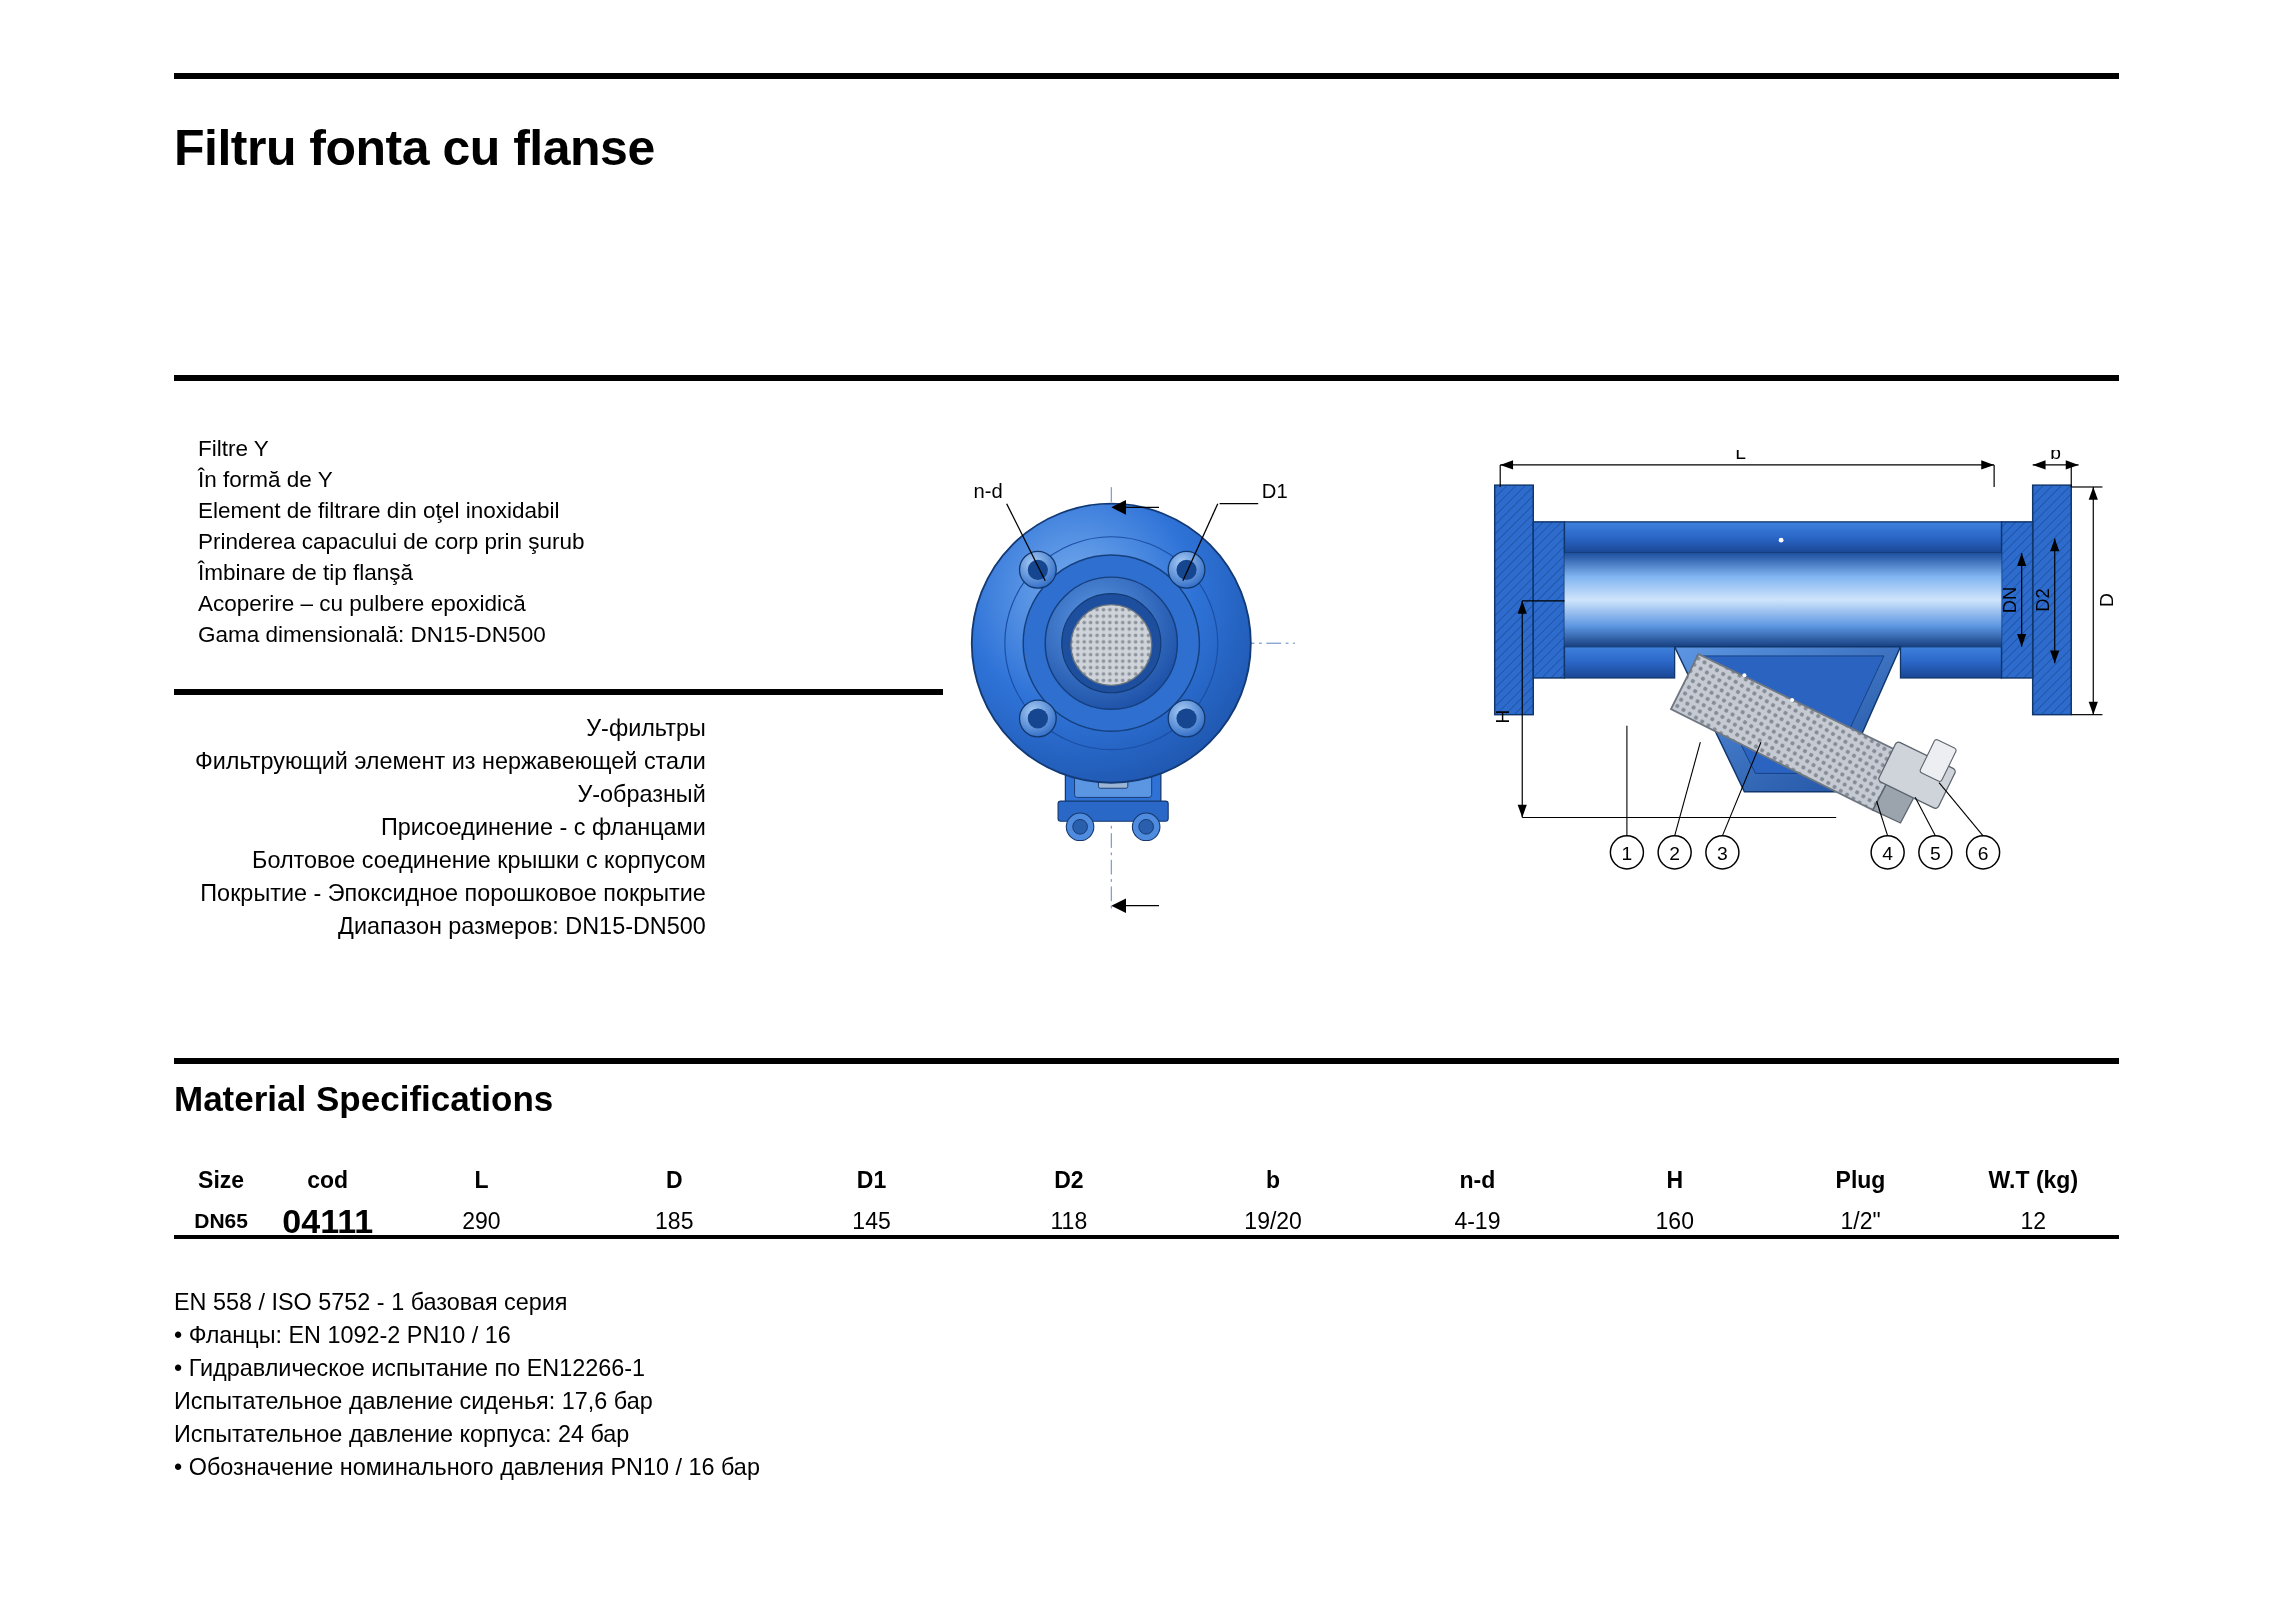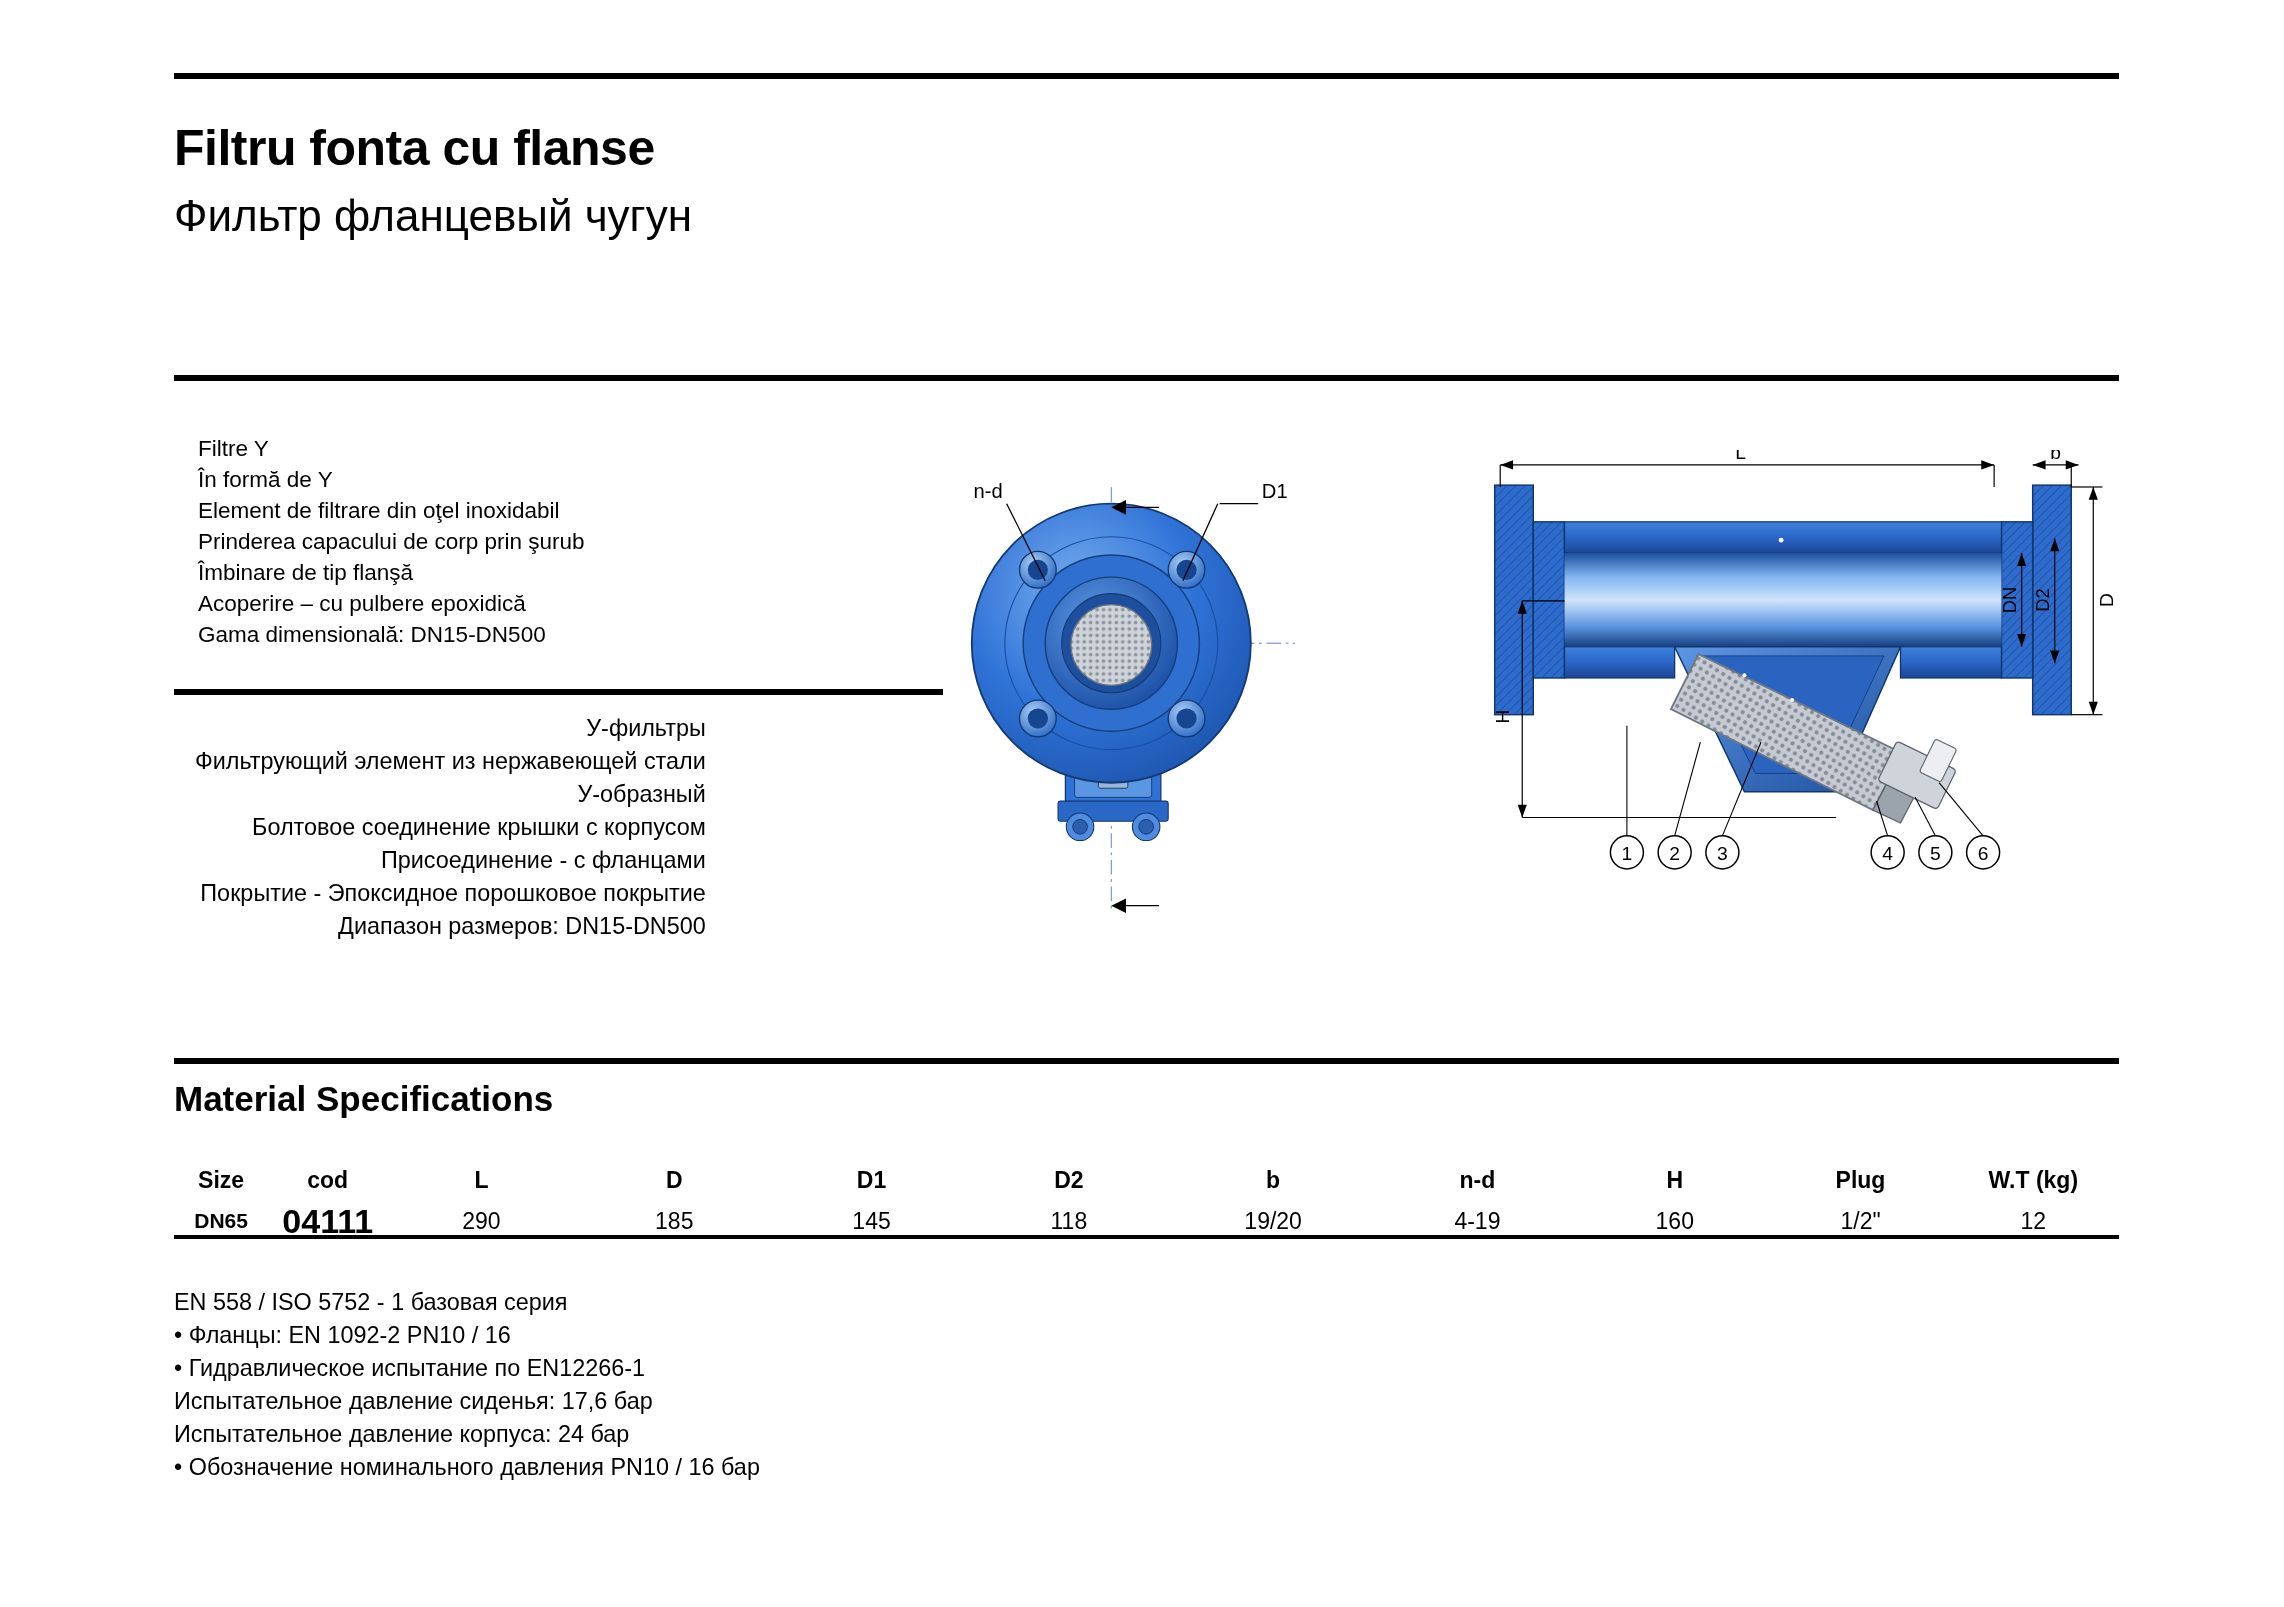--- a/index.html
+++ b/index.html
@@ -148,39 +148,38 @@
 </style>
 </head>
 <body>
 
 <div class="page">
 
   <div class="rule" id="rule-top"></div>
   <div class="rule" id="rule-second"></div>
 
   <div id="title-ro">Filtru fonta cu flanse</div>
-  <div id="title-ru">Фильтр фланцевый чугун</div>
 
   <div id="features-ro">
     <div>Filtre Y</div>
     <div>În formă de Y</div>
     <div>Element de filtrare din oţel inoxidabil</div>
     <div>Prinderea capacului de corp prin şurub</div>
     <div>Îmbinare de tip flanşă</div>
     <div>Acoperire – cu pulbere epoxidică</div>
     <div>Gama dimensională: DN15-DN500</div>
   </div>
   <div id="rule-features"></div>
 
   <div id="features-ru">
     <div>У-фильтры</div>
     <div>Фильтрующий элемент из нержавеющей стали</div>
     <div>У-образный</div>
+    <div>Присоединение - с фланцами</div>
     <div>Болтовое соединение крышки с корпусом</div>
-    <div>Присоединение - с фланцами</div>
     <div>Покрытие - Эпоксидное порошковое покрытие</div>
     <div>Диапазон размеров: DN15-DN500</div>
   </div>
 
   <svg id="drawing-front" viewBox="0 0 440 560">
     <defs>
       <radialGradient id="flangeGrad" cx="38%" cy="32%" r="75%">
         <stop offset="0%" stop-color="#79aeee"></stop>
         <stop offset="55%" stop-color="#2f73d8"></stop>
         <stop offset="100%" stop-color="#1d55ad"></stop>

